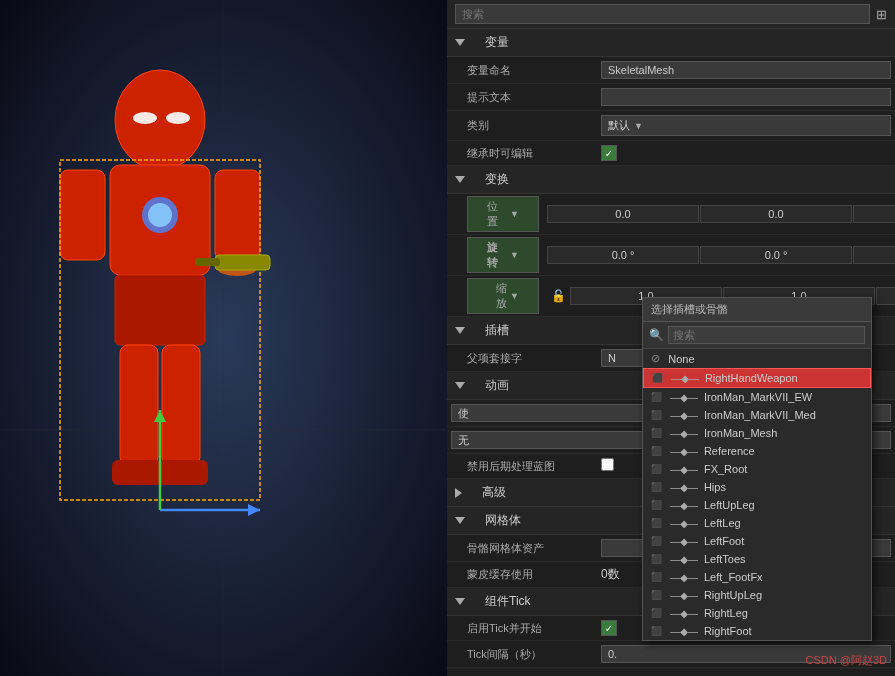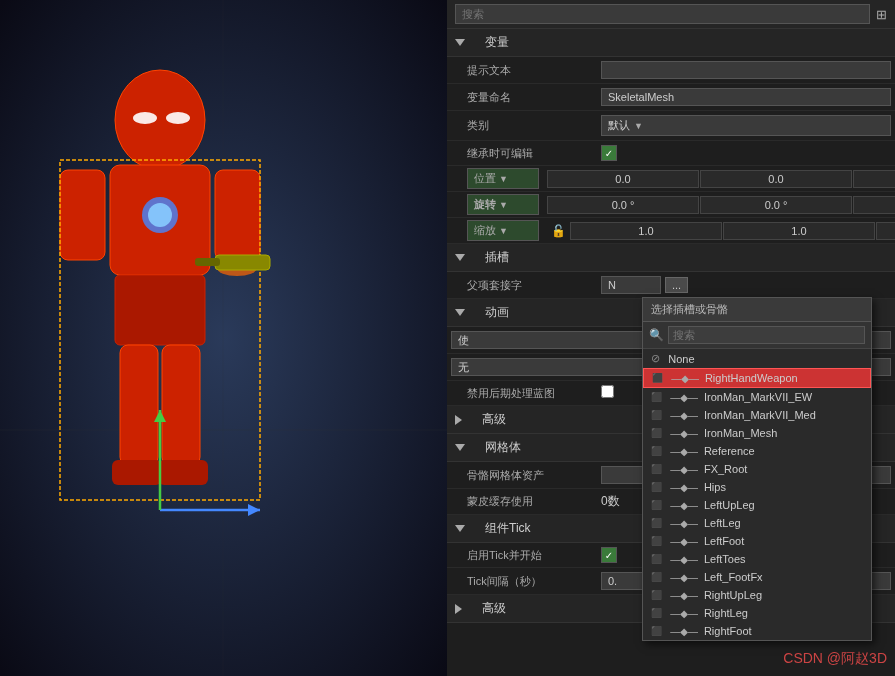--- a/index.html
+++ b/index.html
@@ -161,21 +161,21 @@
       padding: 2px 4px;
       font-size: 11px;
       text-align: center;
     }
 
     .transform-dropdown {
       display: flex;
       align-items: center;
       background: #2d4a2d;
       border: 1px solid #555;
-      padding: 2px 6px;
+      padding: 2px 19px;
       gap: 3px;
       cursor: pointer;
       min-width: 70px;
     }
 
     .lock-icon {
       color: #aaa;
       font-size: 12px;
       padding: 0 4px;
     }
@@ -249,21 +249,21 @@
     .dropdown-item.highlighted {
       background: #cc3333;
       border: 1px solid #ff5555;
     }
 
     
     .watermark {
       position: absolute;
       bottom: 8px;
       right: 8px;
-      font-size: 14px;
+      font-size: 11px;
       color: #888;
     }
 
     .watermark span {
       color: #cc4444;
     }
 
     
     .sub-section {
       background: #1e1e1e;
@@ -367,30 +367,30 @@
   <div class="panel-content">
 
     <div class="section-header">
       <span class="triangle open"></span>
       <span>变量</span>
     </div>
 
     <div class="sub-section">
 
       <div class="prop-row">
+        <div class="prop-label">变量命名</div>
+        <div class="prop-value">
+          <input class="text-input" type="text" value="SkeletalMesh" style="">
+        </div>
+      </div>
+
+      <div class="prop-row">
         <div class="prop-label">提示文本</div>
         <div class="prop-value">
           <input class="text-input" type="text" style="">
-        </div>
-      </div>
-
-      <div class="prop-row">
-        <div class="prop-label">变量命名</div>
-        <div class="prop-value">
-          <input class="text-input" type="text" value="SkeletalMesh" style="">
         </div>
       </div>
 
       <div class="prop-row">
         <div class="prop-label">类别</div>
         <div class="prop-value">
           <div class="dropdown-btn">
             <span>默认</span>
             <span class="dropdown-arrow">▼</span>
           </div>
@@ -398,20 +398,24 @@
       </div>
 
       <div class="prop-row">
         <div class="prop-label">继承时可编辑</div>
         <div class="prop-value">
           <div class="checkbox-field">✓</div>
         </div>
       </div>
     </div>
 
+    <div class="section-header">
+      <span class="triangle open"></span>
+      <span>变换</span>
+    </div>
 
     <div class="sub-section">
 
       <div class="transform-row">
         <div class="prop-label" style="padding-left:20px; width:100px;">
           <div class="transform-dropdown">
             <span>位置</span>
             <span class="dropdown-arrow">▼</span>
           </div>
         </div>

